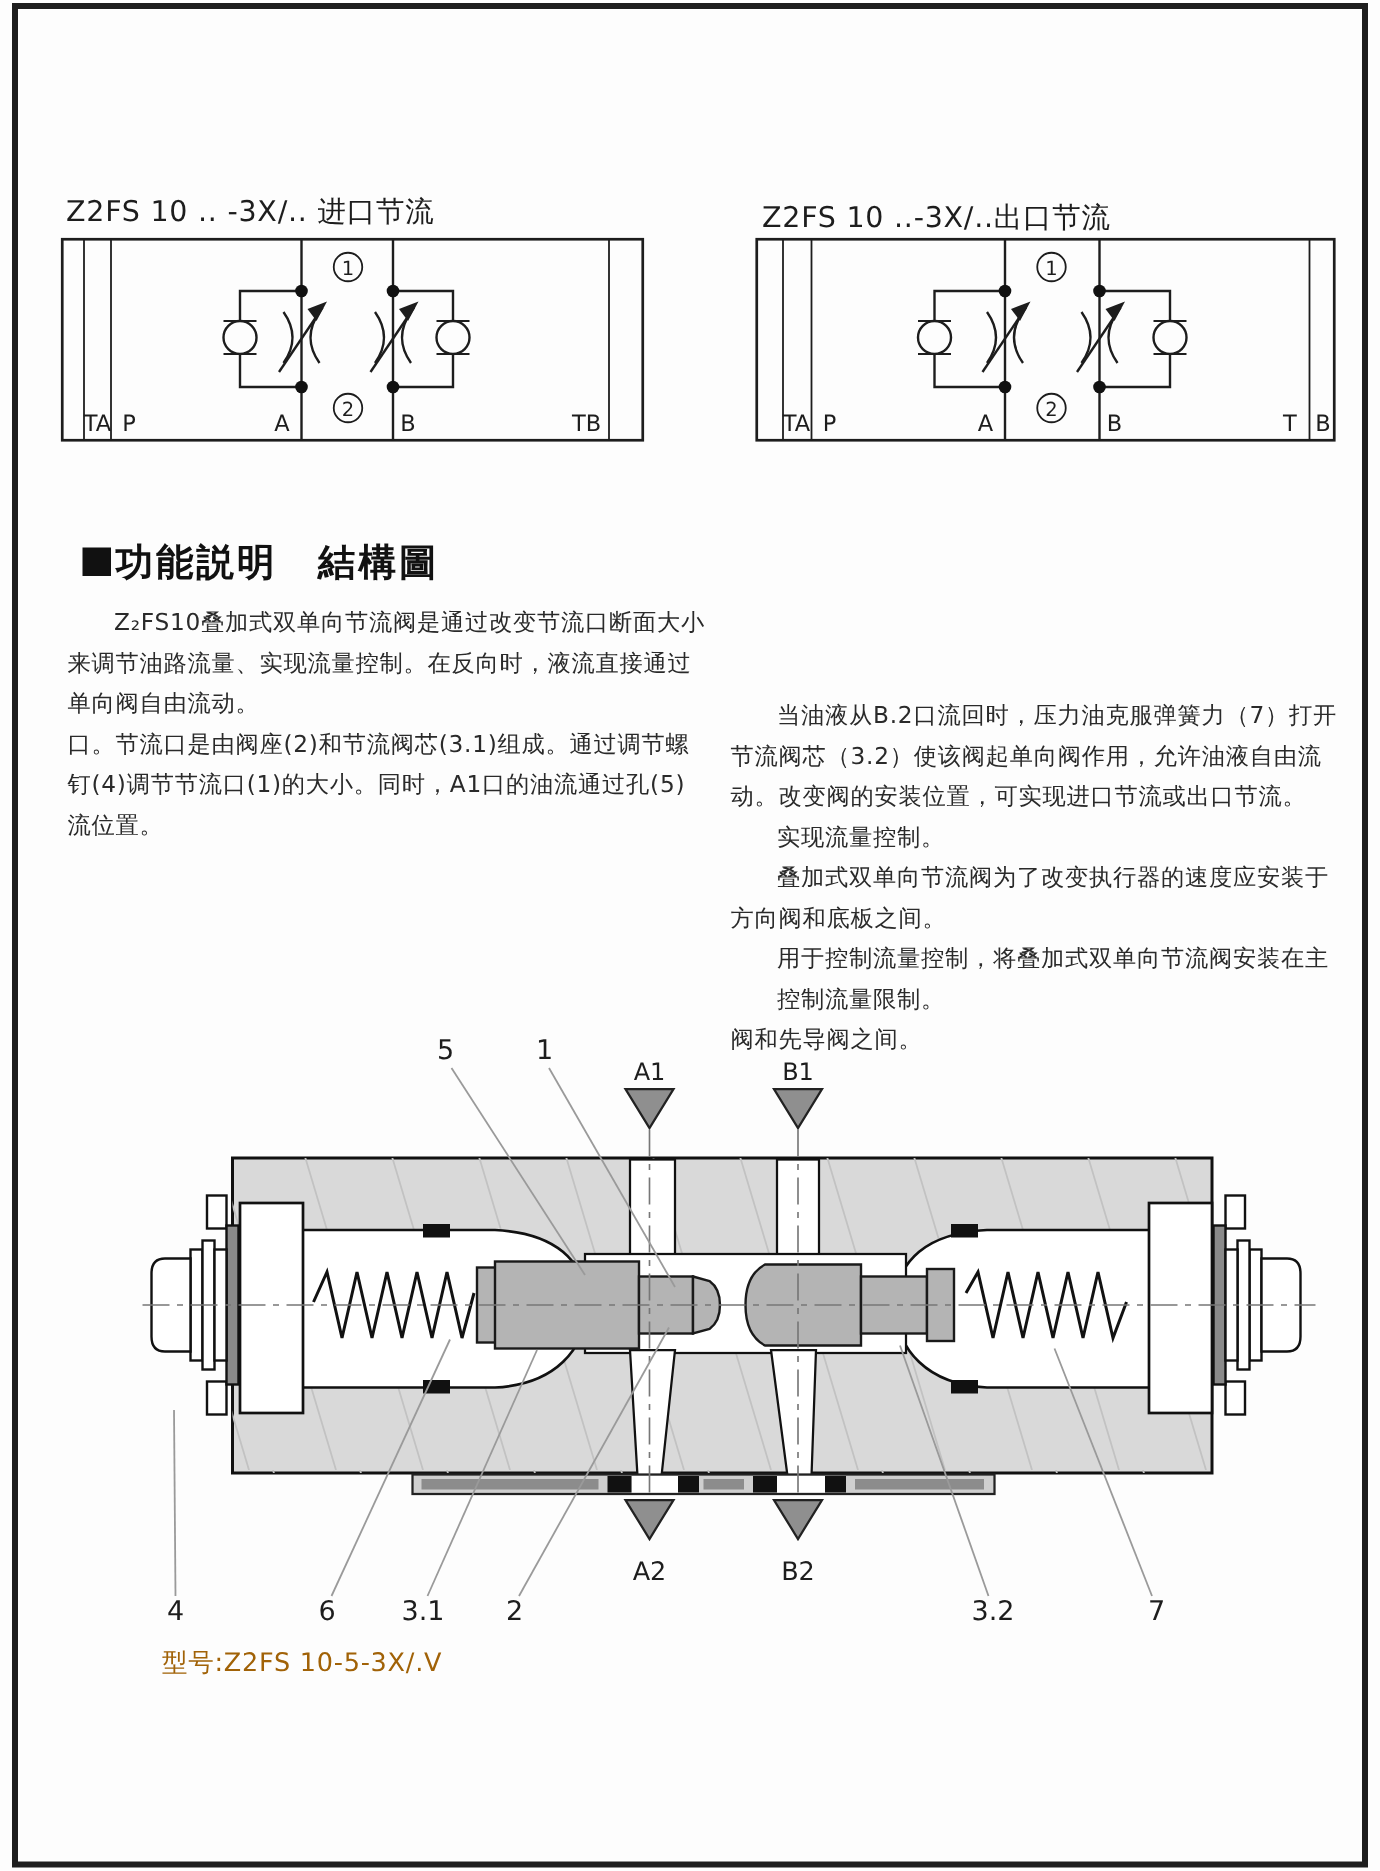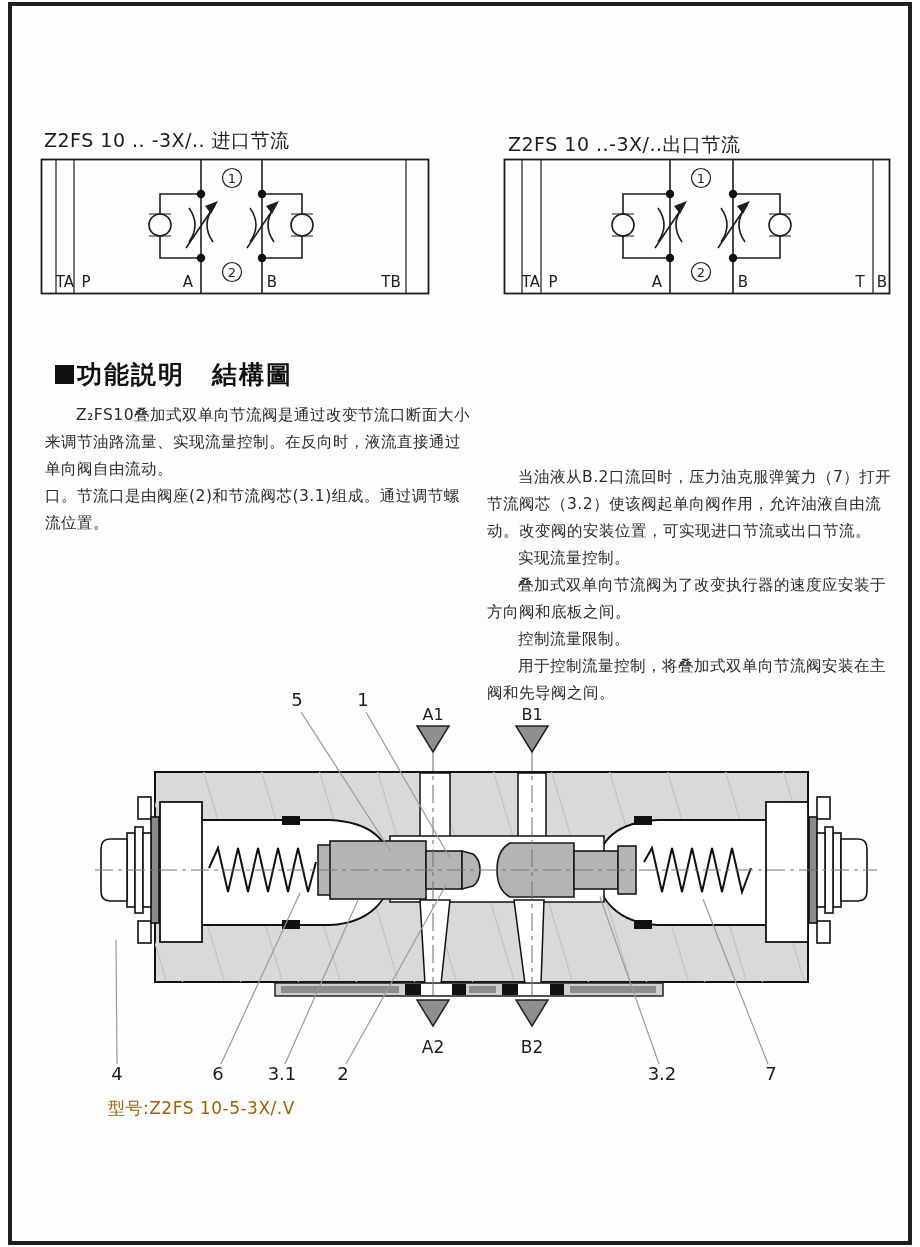--- a/index.html
+++ b/index.html
@@ -116,32 +116,33 @@
   <div class="section-header">
     <span class="sq"></span>
     <span>功能説明　結構圖</span>
   </div>
 
   <div class="col" style="left:45px;top:402px;width:430px;">
     <div class="txtline indent">Z₂FS10叠加式双单向节流阀是通过改变节流口断面大小</div>
     <div class="txtline">来调节油路流量、实现流量控制。在反向时，液流直接通过</div>
     <div class="txtline">单向阀自由流动。</div>
     <div class="txtline">口。节流口是由阀座(2)和节流阀芯(3.1)组成。通过调节螺</div>
+    <div class="txtline">钉(4)调节节流口(1)的大小。同时，A1口的油流通过孔(5)</div>
     <div class="txtline">流位置。</div>
   </div>
 
   <div class="col" style="left:487px;top:448px;width:420px;margin-top:16px;">
     <div class="txtline indent">当油液从B.2口流回时，压力油克服弹簧力（7）打开</div>
     <div class="txtline">节流阀芯（3.2）使该阀起单向阀作用，允许油液自由流</div>
     <div class="txtline">动。改变阀的安装位置，可实现进口节流或出口节流。</div>
     <div class="txtline indent">实现流量控制。</div>
     <div class="txtline indent">叠加式双单向节流阀为了改变执行器的速度应安装于</div>
     <div class="txtline">方向阀和底板之间。</div>
+    <div class="txtline indent">用于控制流量控制，将叠加式双单向节流阀安装在主</div>
     <div class="txtline indent">控制流量限制。</div>
-    <div class="txtline indent">用于控制流量控制，将叠加式双单向节流阀安装在主</div>
     <div class="txtline">阀和先导阀之间。</div>
   </div>
 
   <svg style="position:absolute;left:90px;top:685px;width:795px;height:450px;" viewBox="90 685 795 450">
     <defs>
       <pattern id="hatch" width="58" height="140" patternUnits="userSpaceOnUse">
         <line x1="8" y1="0" x2="50" y2="140" stroke="#c2c2c2" stroke-width="1.2"></line>
       </pattern>
     </defs>
 

